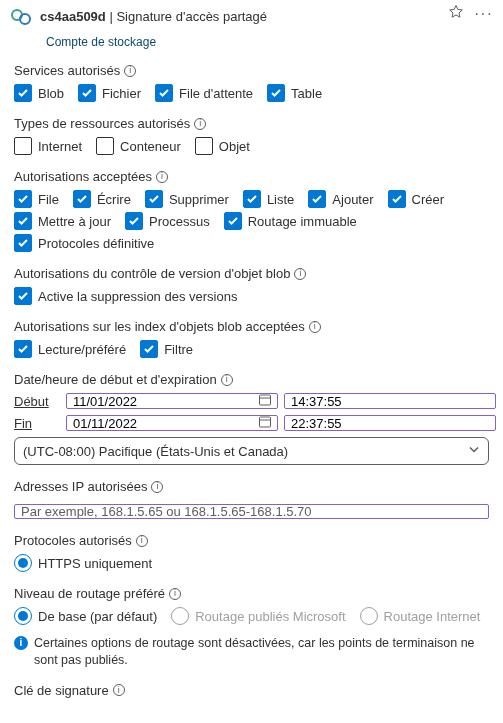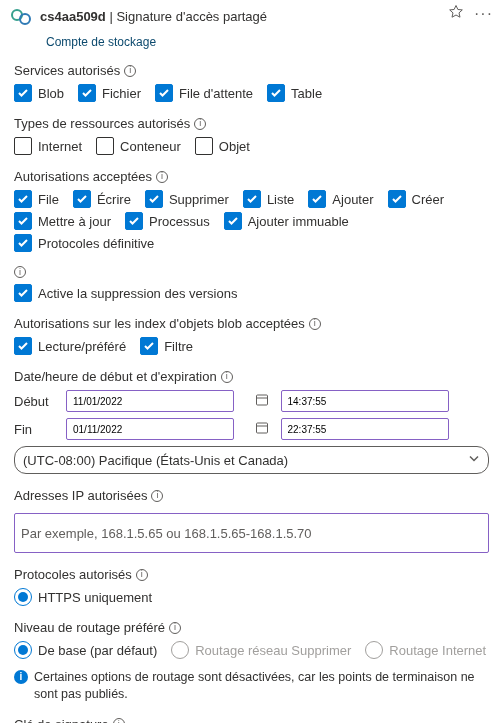--- a/index.html
+++ b/index.html
@@ -57,40 +57,41 @@
   }
   .box.checked { background: #0078d4; border-color: #0078d4; }
   .box.checked svg { display: block; }
   .box svg { display: none; }
   .dt-grid {
     display: grid;
     grid-template-columns: 46px 1fr 1fr;
     gap: 6px 6px;
     align-items: center;
     margin-top: 6px;
+    text-decoration: underline;
   }
   .dt-label { font-size: 13px; }
   .dt-input {
-    height: 22px; border: 1px solid #8661c5; border-radius: 2px;
-    padding: 0 28px 0 6px; font-size: 10px; font-family: inherit;
+    height: 16px; border: 1px solid #8661c5; border-radius: 2px;
+    padding: 0 28px 0 6px; font-size: 13px; font-family: inherit;
     position: relative; background: #fff;
   }
   .dt-wrap { position: relative; }
   .dt-wrap .cal-icon {
     position: absolute; right: 6px; top: 50%; transform: translateY(-50%);
     color: #605e5c; pointer-events: none;
   }
   .tz-select {
-    margin-top: 6px; height: 28px; border: 1px solid #605e5c; border-radius: 12px;
+    margin-top: 6px; height: 28px; border: 1px solid #605e5c; border-radius: 6px;
     padding: 0 44px 0 8px; font-size: 13px; position: relative; background: #fff;
     display: flex; align-items: center; cursor: pointer;
   }
   .tz-select .chev { position: absolute; right: 8px; top: 50%; transform: translateY(-50%); color: #605e5c; }
   .text-input {
-    width: 100%; height: 40px; border: 1px solid #8661c5; border-radius: 2px;
+    width: 100%; height: 15px; border: 1px solid #8661c5; border-radius: 2px;
     padding: 0 6px; font-size: 13px; font-family: inherit; margin-top: 4px;
   }
   .text-input::placeholder { color: #605e5c; }
   .radio-row { display: flex; flex-wrap: wrap; gap: 14px; align-items: center; }
   .radio { display: flex; align-items: center; gap: 6px; font-size: 13px; cursor: pointer; }
   .radio.disabled { color: #a19f9d; cursor: default; }
   .rbox {
     width: 18px; height: 18px; border: 1px solid #323130; border-radius: 50%;
     display: flex; align-items: center; justify-content: center; flex:0 0 auto;
   }
@@ -260,35 +261,36 @@
             </svg>
           </span>
           <span>Processus</span>
         </label>
       <label class="check">
           <span class="box checked">
             <svg class="check-mark" viewBox="0 0 12 12">
               <path d="M2 6l2.5 2.5L10 3" stroke="#fff" stroke-width="2" fill="none"></path>
             </svg>
           </span>
-          <span>Ajouter immuable</span>
+          <span>Routage immuable</span>
         </label>
       <label class="check">
           <span class="box checked">
             <svg class="check-mark" viewBox="0 0 12 12">
               <path d="M2 6l2.5 2.5L10 3" stroke="#fff" stroke-width="2" fill="none"></path>
             </svg>
           </span>
           <span>Protocoles définitive</span>
         </label>
     </div>
   </div>
 
   <div class="section">
     <div class="section-label">
+        <span>Autorisations du contrôle de version d'objet blob</span>
         <span class="info-icon">i</span>
       </div>
     <div class="check-row">
       <label class="check">
           <span class="box checked">
             <svg class="check-mark" viewBox="0 0 12 12">
               <path d="M2 6l2.5 2.5L10 3" stroke="#fff" stroke-width="2" fill="none"></path>
             </svg>
           </span>
           <span>Active la suppression des versions</span>
@@ -379,21 +381,21 @@
       </div>
     <div class="radio-row">
       <label class="radio selected">
           <span class="rbox">
             <span class="dot"></span>
           </span>
           <span>De base (par défaut)</span>
         </label>
       <label class="radio disabled">
           <span class="rbox"></span>
-          <span>Routage réseau Supprimer</span>
+          <span>Routage publiés Microsoft</span>
         </label>
       <label class="radio disabled">
           <span class="rbox"></span>
           <span>Routage Internet</span>
         </label>
     </div>
     <div class="note">
       <span class="info-icon-solid">i</span>
       <span>Certaines options de routage sont désactivées, car les points de terminaison ne sont pas publiés.</span>
     </div>

